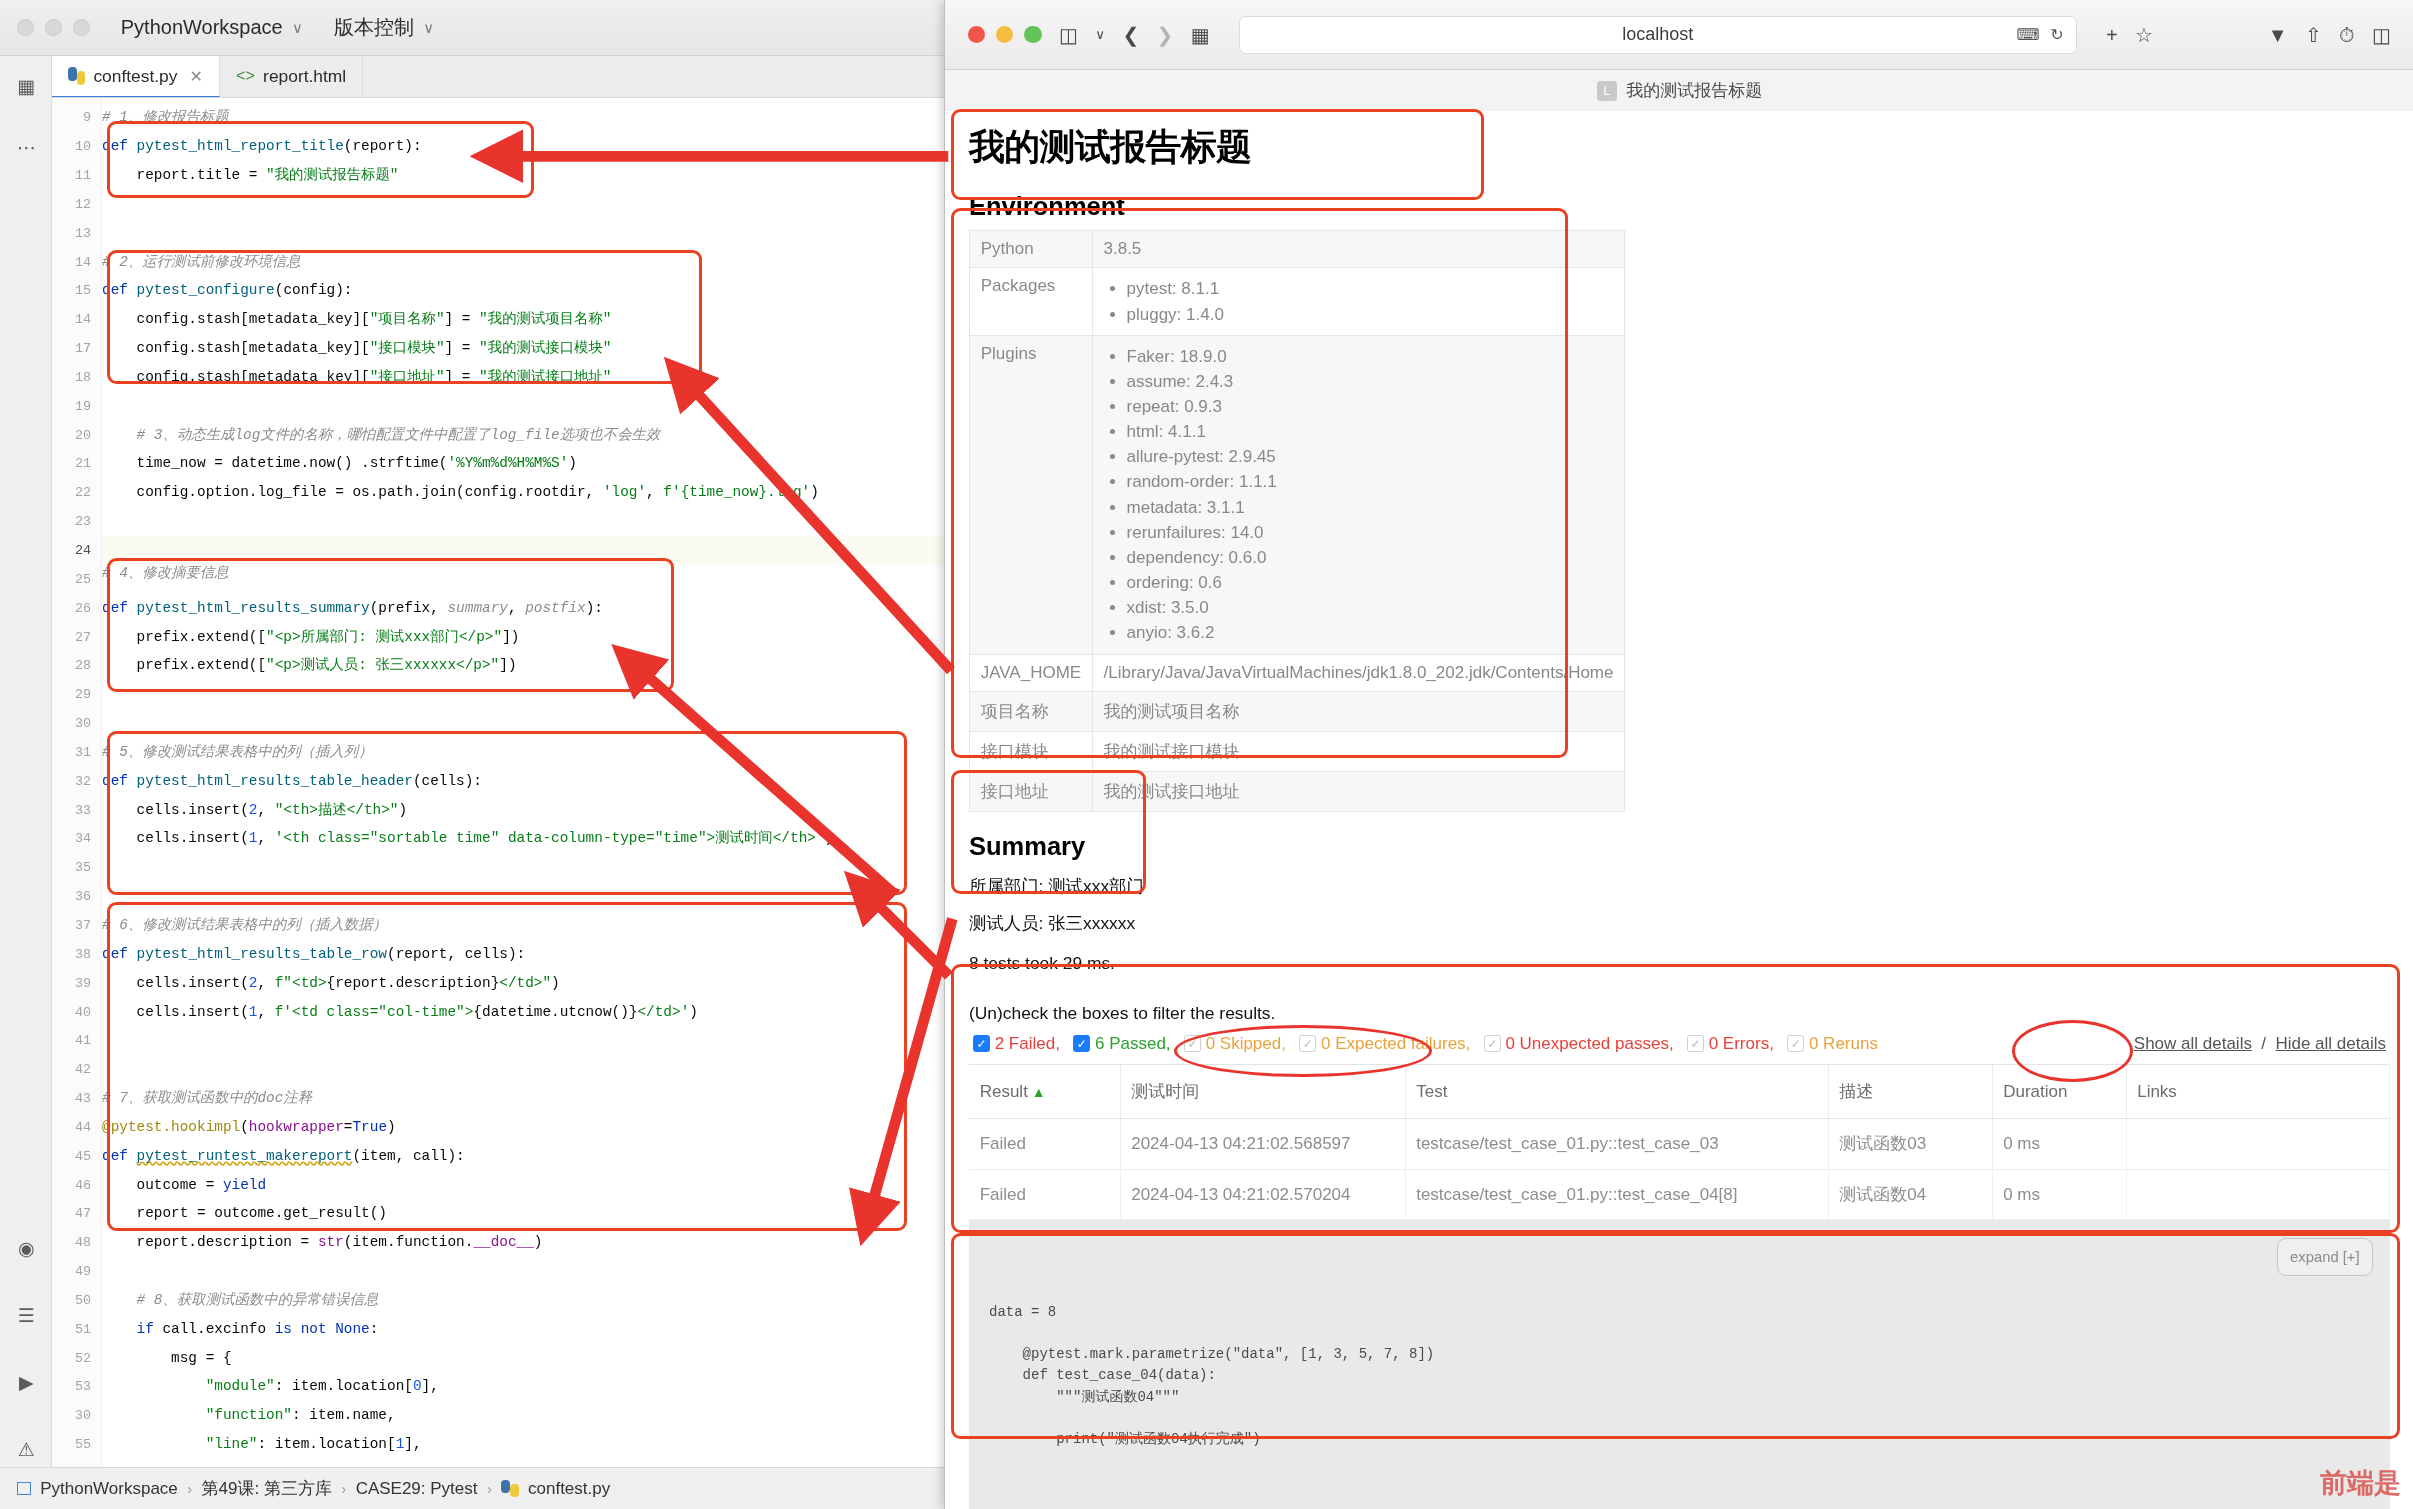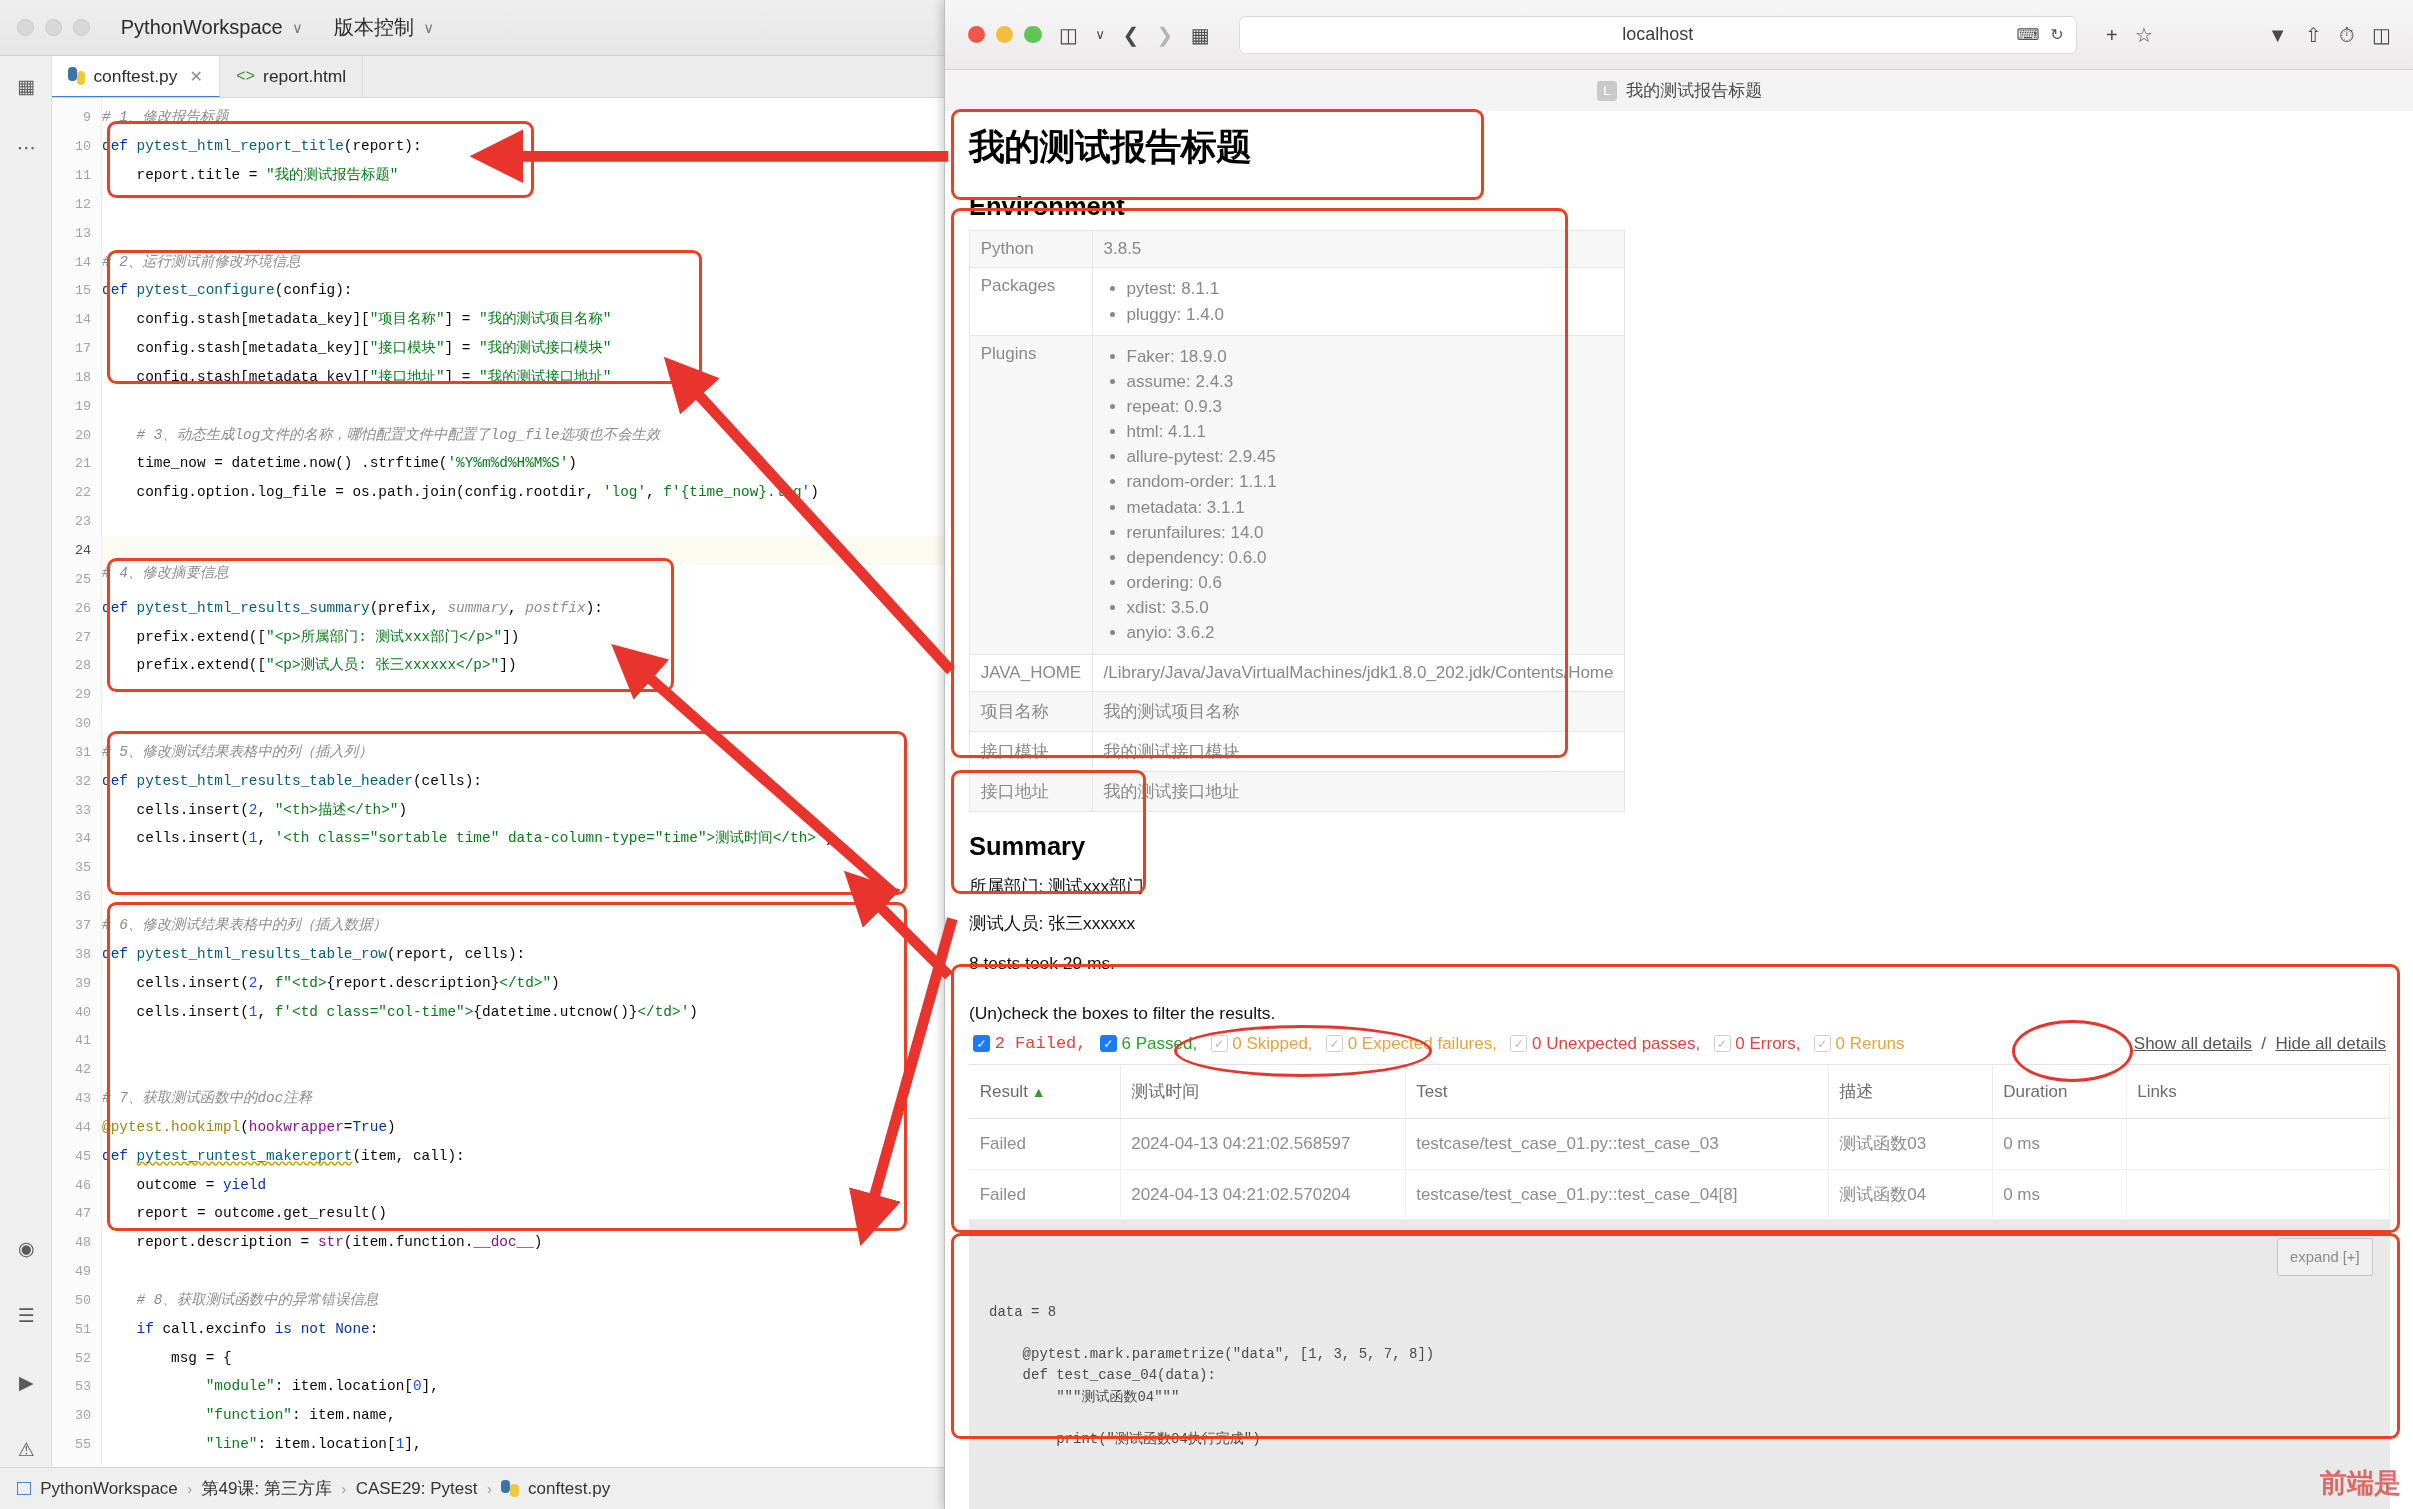--- a/index.html
+++ b/index.html
@@ -159,21 +159,21 @@
   td.res-failed { color: #e6423b; }
   .sort-tri { color: #2ba02b; font-size: 14px; }
 
   .logbox {
     background: #e9e9e9; padding: 17.4px 20px; position: relative;
     font-family: "Liberation Mono", monospace; font-size: 14px; color: #4b4b4b; line-height: 1.52;
     white-space: pre; border-bottom: 0.7px solid #ddd;
   }
   .expand-btn {
     position: absolute; right: 17.4px; top: 17.4px; border: 0.7px solid #c6c6c6; background: #efefef;
-    border-radius: 3px; padding: 6.7px 12px; font-size: 14.8px; color: #8b8b8b;
+    border-radius: 9px; padding: 6.7px 12px; font-size: 14.8px; color: #8b8b8b;
     font-family: "Liberation Sans", sans-serif;
   }
 
   
   #anno { position: absolute; inset: 0; pointer-events: none; }
   .hl {
     position: absolute; border: 3.4px solid #eb4123; border-radius: 9.4px;
   }
   .ell { position: absolute; border: 3.4px solid #e8342c; border-radius: 50%; }
   .wm { position: absolute; right: 12px; bottom: 8px; font-size: 27px; color: #d9534f; opacity: .85; font-weight: bold; }
@@ -435,21 +435,21 @@
         <h2 class="sec">Summary</h2>
         <div class="sum-line">所属部门: 测试xxx部门</div>
         <div class="sum-line">测试人员: 张三xxxxxx</div>
         <div class="tests-took">8 tests took 29 ms.</div>
         <div class="uncheck">(Un)check the boxes to filter the results.</div>
       </div>
 
       <div class="filters" id="filter-bar">
         <span style="display: inline-flex; align-items: center; gap: 4.7px; margin-right: 6.7px;">
             <span class="fchk">✓</span>
-            <span style="color: rgb(230, 66, 59); font-family: Liberation Mono, monospace;">2 Failed,</span>
+            <span style="color: rgb(230, 66, 59);">2 Failed,</span>
           </span>
           <span style="display: inline-flex; align-items: center; gap: 4.7px; margin-right: 6.7px;">
             <span class="fchk">✓</span>
             <span style="color: rgb(43, 160, 43);">6 Passed,</span>
           </span>
           <span style="display: inline-flex; align-items: center; gap: 4.7px; margin-right: 6.7px;">
             <span class="fchk off">✓</span>
             <span style="color: rgb(232, 163, 61);">0 Skipped,</span>
           </span>
           <span style="display: inline-flex; align-items: center; gap: 4.7px; margin-right: 6.7px;">

